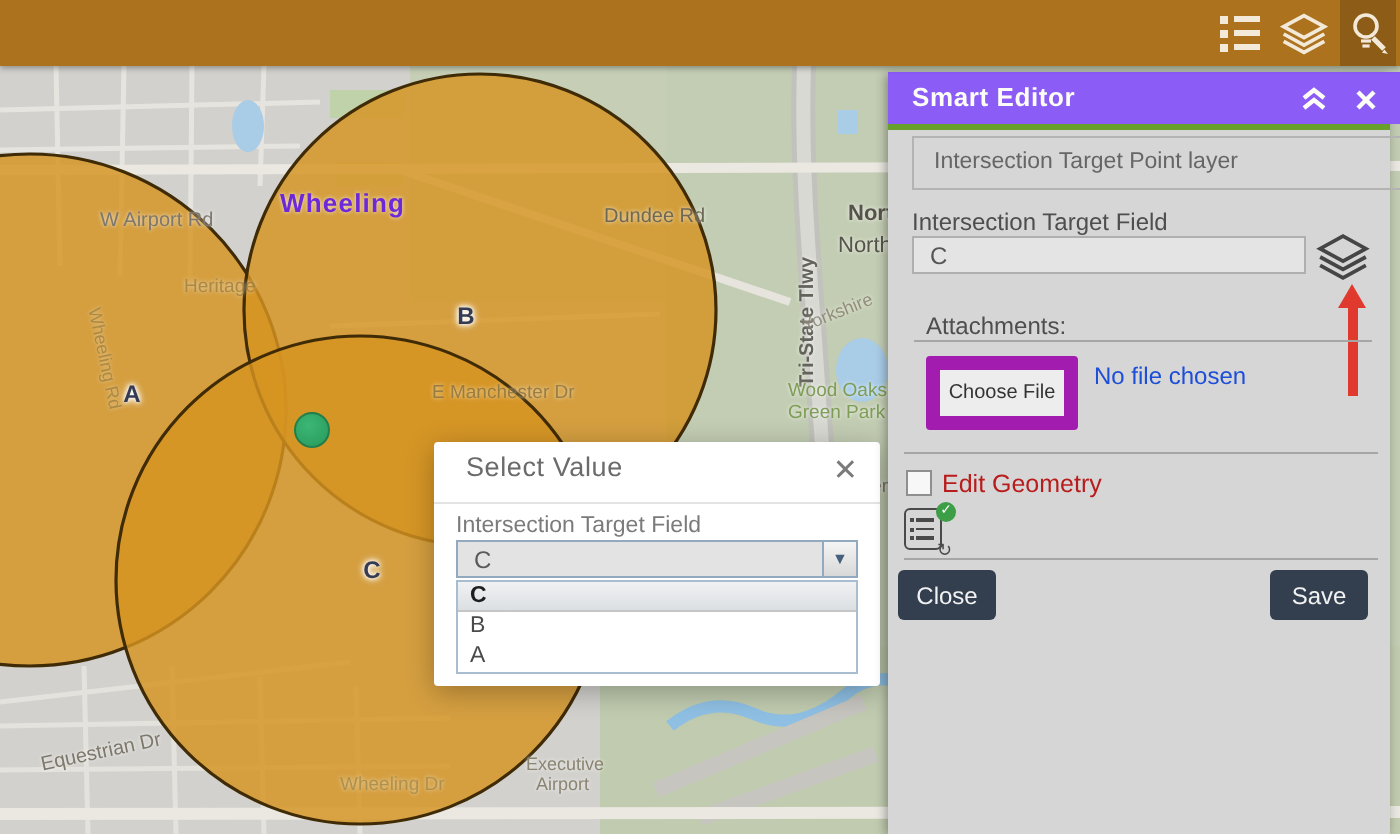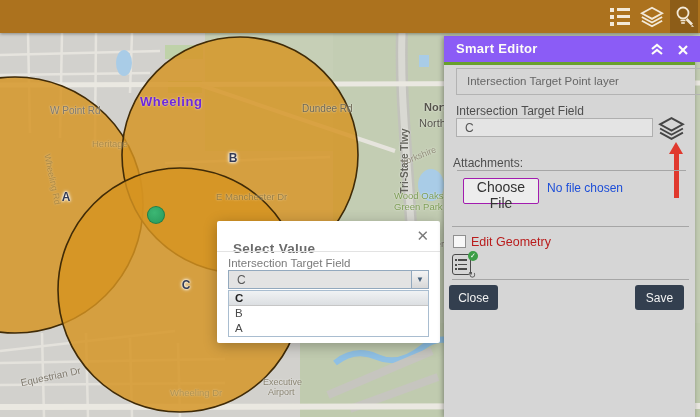--- a/index.html
+++ b/index.html
@@ -24,21 +24,21 @@
             text-shadow:0 0 2px rgba(255,255,255,.8); pointer-events:none; }
   .mk { position:absolute; transform:translate(-50%,-50%); font-size:12px; font-weight:bold;
         color:#343B55; text-shadow:0 0 2px #fff,0 0 3px #fff,0 0 4px #fff; }
   #green-dot { position:absolute; left:147px; top:173px; width:18px; height:18px; border-radius:50%;
                background:radial-gradient(circle at 40% 35%, #3CB774, #28995C);
                border:1px solid rgba(22,96,52,.55); cursor:pointer; }
 
   
   #dialog { position:absolute; left:217px; top:221px; width:223px; height:122px; background:#fff;
             z-index:50; border-radius:2px; box-shadow:0 3px 14px rgba(0,0,0,.28); }
-  #dialog .title { position:absolute; left:16px; top:20px; font-size:13.5px; color:#6B6B6B; letter-spacing:.3px;font-weight:bold; }
+  #dialog .title { position:absolute; left:16px; top:5px; font-size:13.5px; color:#6B6B6B; letter-spacing:.3px; }
   #dialog .close { position:absolute; right:11px; top:6px; font-size:15px; color:#7a7a7a; cursor:pointer;
                    font-weight:400; line-height:18px; }
   #dialog .divider { position:absolute; left:0; top:30px; width:223px; height:1px; background:#E3E3E3; }
   #dialog .flabel { position:absolute; left:11px; top:36px; font-size:11.5px; color:#7B7B7B; }
   #dlg-select { position:absolute; left:11px; top:49px; width:201px; height:19px; background:#E3E3E3;
                 border:1px solid #93A9BE; cursor:pointer; }
   #dlg-select .val { position:absolute; left:8px; top:2px; font-size:12px; color:#5A5A5A; }
   #dlg-select .caret-btn { position:absolute; right:0; top:0; width:17px; height:17px;
                 border-left:1px solid #93A9BE; background:linear-gradient(#F4F4F4,#D8D8D8);
                 display:flex; align-items:center; justify-content:center; }
@@ -57,22 +57,22 @@
                           font-weight:bold; letter-spacing:.3px; }
   #panel-accent { position:absolute; left:0; top:26px; width:251px; height:3px; background:#69A02C; }
   .hicon { position:absolute; top:5px; cursor:pointer; }
   #layer-box { position:absolute; left:12px; top:32px; width:270px; height:27px; border:1px solid #B3B3B3;
                line-height:25px; padding-left:10px; font-size:11.5px; color:#666; }
   .plabel { position:absolute; font-size:12px; color:#4E4E4E; }
   #target-input { position:absolute; left:12px; top:82px; width:197px; height:19px; background:#E4E4E4;
                   border:1px solid #AFAFAF; font-size:12px; color:#555; padding-left:8px;
                   font-family:"Liberation Sans",sans-serif; }
   .rule { position:absolute; height:1px; background:#A6A6A6; }
-  #choose-file { position:absolute; left:19px; top:142px; width:76px; height:26px; background:#EDEDED;
-                 border:1px solid #a21caf; border-radius:2px; font-size:14px; color:#333;
+  #choose-file { position:absolute; left:19px; top:142px; width:76px; height:37px; background:#EDEDED;
+                 border:7px solid #a21caf; border-radius:2px; font-size:10px; color:#333;
                  font-family:"Liberation Sans",sans-serif; cursor:pointer; }
   #no-file { position:absolute; left:103px; top:145px; font-size:12px; color:#1d4ed8; }
   #geom-check { position:absolute; left:9px; top:199px; width:13px; height:13px; background:#F7F7F7;
                 border:1px solid #8F8F8F; cursor:pointer; }
   #edit-icon { position:absolute; left:8px; top:215px; width:28px; height:27px; }
   #edit-icon .sheet { position:absolute; left:0; top:3px; width:19px; height:21px;
                       border:1.6px solid #4A4A4A; border-radius:3px; }
   #edit-icon .ln { position:absolute; height:1.6px; background:#4A4A4A; width:9px; left:6px; }
   #edit-icon .dt { position:absolute; width:2px; height:2px; background:#4A4A4A; left:3px; }
   #edit-icon .badge { position:absolute; right:2px; top:0; width:10px; height:10px; border-radius:50%;
@@ -139,21 +139,21 @@
       <line x1="0" y1="52" x2="700" y2="50" stroke="#EAE8E1" stroke-width="5"></line>
       <line x1="200" y1="52" x2="395" y2="118" stroke="#E6E4DD" stroke-width="4"></line>
       <line x1="0" y1="374" x2="700" y2="373" stroke="#EAE8E1" stroke-width="6"></line>
 
       <circle cx="15" cy="172" r="128" fill="#D69421" fill-opacity="0.82" stroke="#402B07" stroke-width="1.6"></circle>
       <circle cx="240" cy="122" r="118" fill="#D69421" fill-opacity="0.82" stroke="#402B07" stroke-width="1.6"></circle>
       <circle cx="180" cy="257" r="122" fill="#D69421" fill-opacity="0.82" stroke="#402B07" stroke-width="1.6"></circle>
     </svg>
 
     <span class="mlabel" style="left:140px;top:61px;font-size:13px;font-weight:bold;color:#6d28d9;letter-spacing:.6px">Wheeling</span>
-    <span class="mlabel" style="left:50px;top:72px">W Point Rd</span>
+    <span class="mlabel" style="left:50px;top:72px">W Airport Rd</span>
     <span class="mlabel" style="left:302px;top:70px;color:#6E6855">Dundee Rd</span>
     <span class="mlabel" style="left:92px;top:105px;font-size:9.5px;color:#9C8147;opacity:.75">Heritage</span>
     <span class="mlabel" style="left:216px;top:158px;font-size:9.5px;color:#8A7747;opacity:.8">E Manchester Dr</span>
     <span class="mlabel" style="left:404px;top:128px;transform:translate(-50%,-50%) rotate(-90deg);color:#63635B;font-weight:bold;font-size:10px">Tri-State Tlwy</span>
     <span class="mlabel" style="left:424px;top:68px;font-size:11px;color:#55534B;font-weight:bold">Northbrook</span>
     <span class="mlabel" style="left:419px;top:84px;font-size:11px;color:#55534B">Northbrook</span>
     <span class="mlabel" style="left:400px;top:118px;transform:rotate(-22deg);font-size:9px;color:#8A8472;opacity:.85">Yorkshire</span>
     <span class="mlabel" style="left:394px;top:157px;font-size:9.5px;color:#7E9E57">Wood Oaks</span>
     <span class="mlabel" style="left:394px;top:168px;font-size:9.5px;color:#7E9E57">Green Park</span>
     <span class="mlabel" style="left:417px;top:205px;font-size:9.5px">Walter</span>
@@ -245,21 +245,21 @@
     <svg style="position:absolute;left:214px;top:80px" width="27" height="25" viewBox="0 0 26 24">
       <polygon points="13,2 24,8 13,14 2,8" fill="none" stroke="#454545" stroke-width="1.8"></polygon>
       <polyline points="2,12 13,18 24,12" fill="none" stroke="#454545" stroke-width="1.8"></polyline>
       <polyline points="2,16 13,22 24,16" fill="none" stroke="#454545" stroke-width="1.8"></polyline>
     </svg>
     <div id="red-arrow">
       <div class="head"></div>
         <div class="shaft"></div>
     </div>
 
-    <div class="plabel" style="left:9px;top:120px">Attachments:</div>
+    <div class="plabel" style="left:19px;top:120px">Attachments:</div>
     <div class="rule" style="left:13px;top:134px;width:229px"></div>
 
     <button id="choose-file">Choose File</button>
     <span id="no-file">No file chosen</span>
 
     <div class="rule" style="left:8px;top:190px;width:237px"></div>
 
     <div id="geom-check"></div>
     <div class="plabel" style="left:27px;top:199px;font-size:12.5px;color:#b91c1c">Edit Geometry</div>
 

